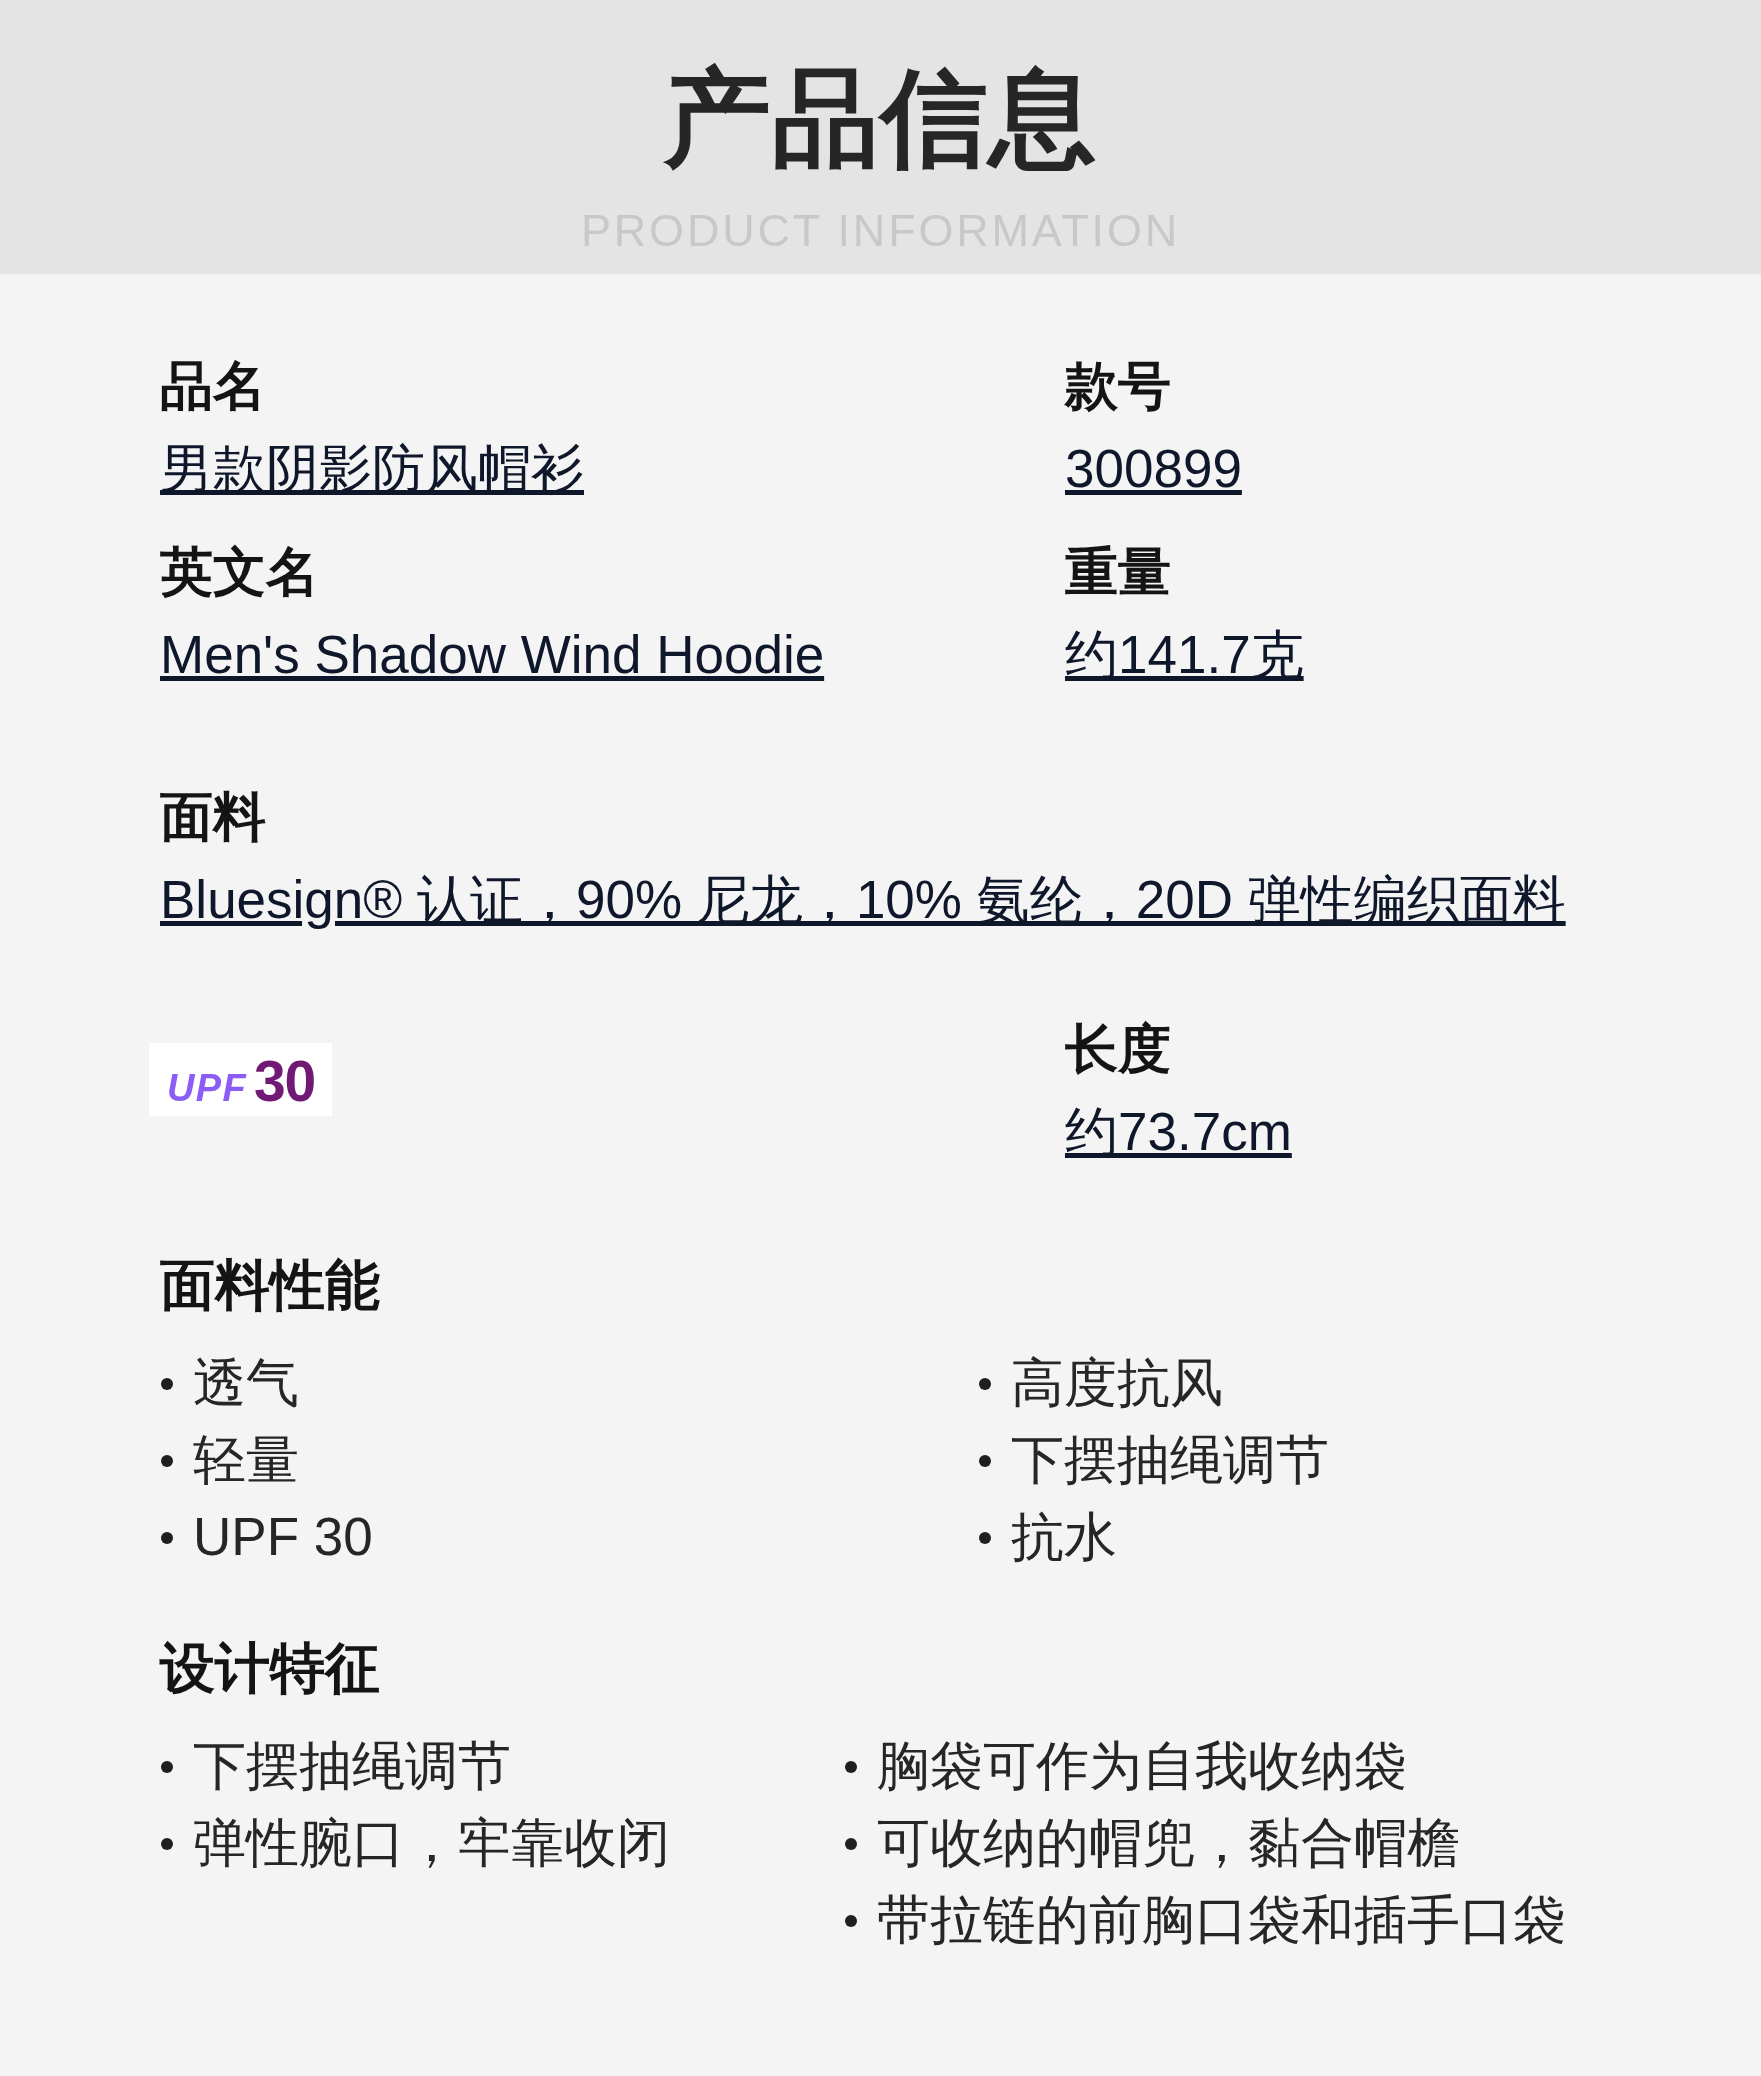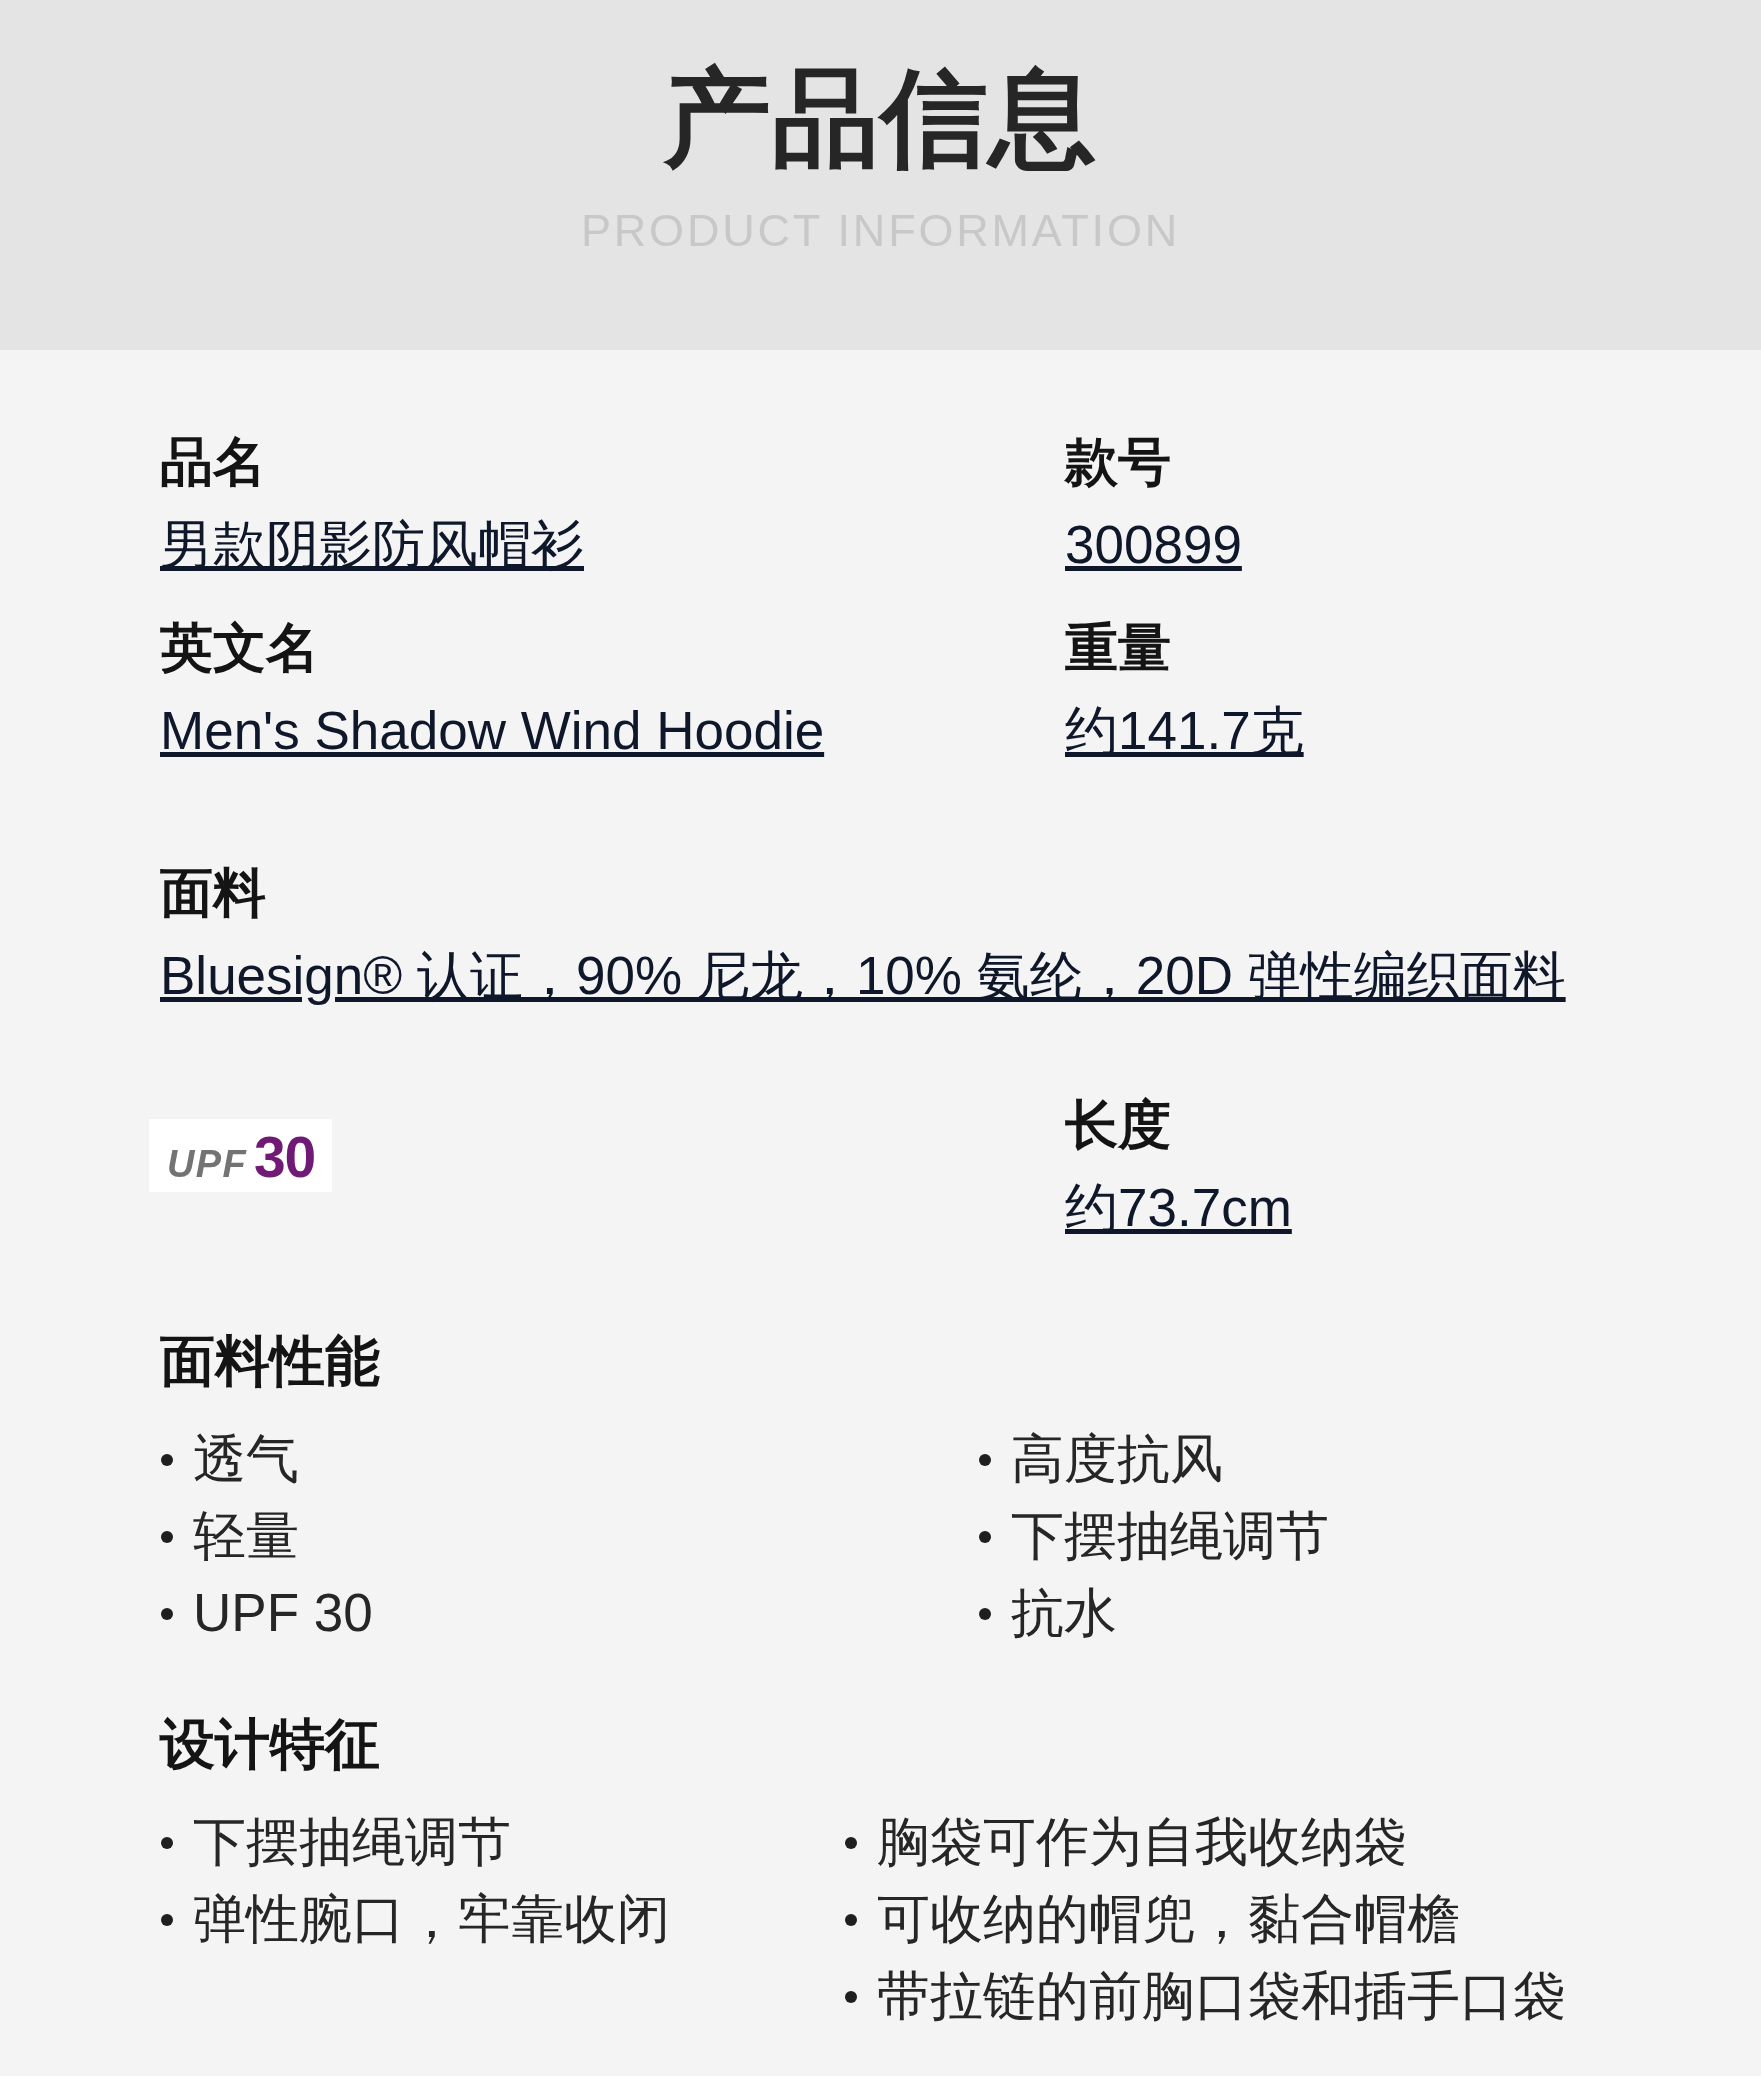--- a/index.html
+++ b/index.html
@@ -11,21 +11,21 @@
   }
   .page {
     width: 1761px;
     height: 2077px;
     background: #f4f4f4;
     overflow: hidden;
   }
   
   .hero {
     width: 100%;
-    height: 350px;
+    height: 274px;
     background: #e4e4e4;
     text-align: center;
   }
   .hero h1 {
     padding-top: 65px;
     font-size: 107px;
     line-height: 107px;
     font-weight: 700;
     color: #262626;
     letter-spacing: 1.4px;
@@ -72,21 +72,21 @@
     display: flex;
     justify-content: center;
     align-items: baseline;
     padding-top: 10px;
   }
   .badge .upf {
     font-size: 38px;
     font-weight: 700;
     font-style: italic;
     letter-spacing: 1.4px;
-    color: #737373;
+    color: #8b5cf6;
   }
   .badge .n30 {
     margin-left: 7px;
     font-size: 57px;
     line-height: 1;
     font-weight: 800;
     color: #701a75;
     letter-spacing: -1.4px;
   }
   

